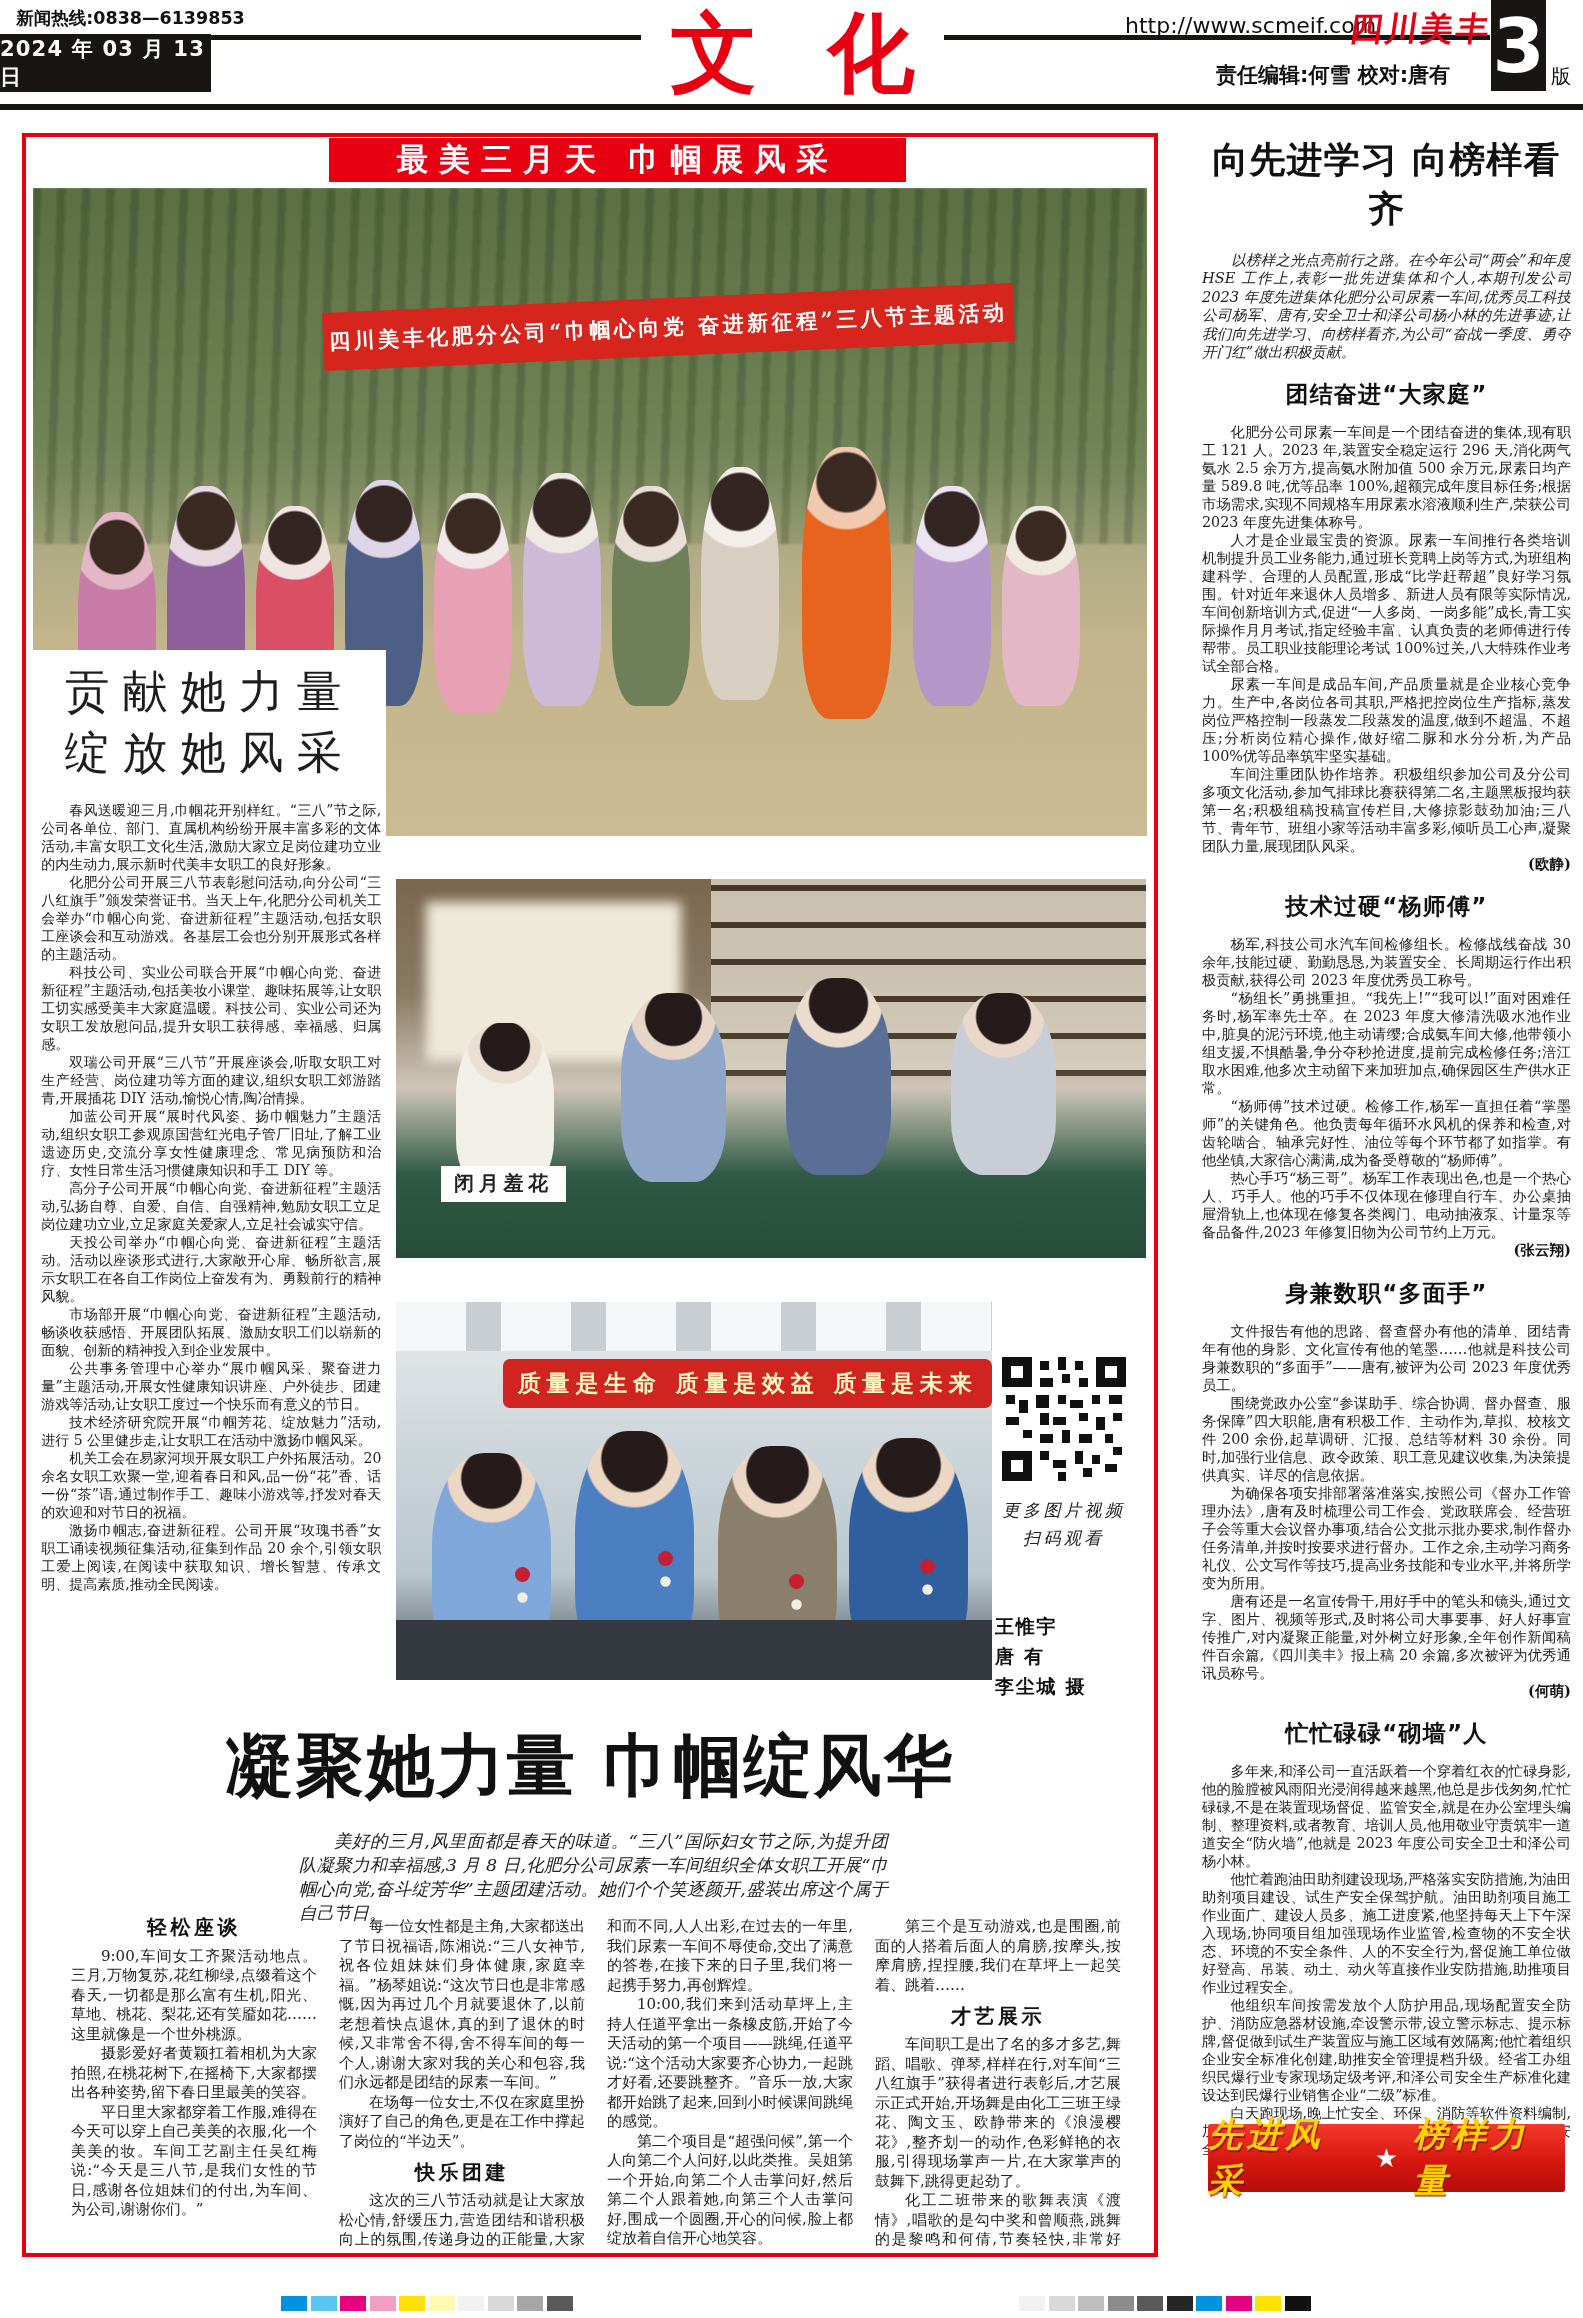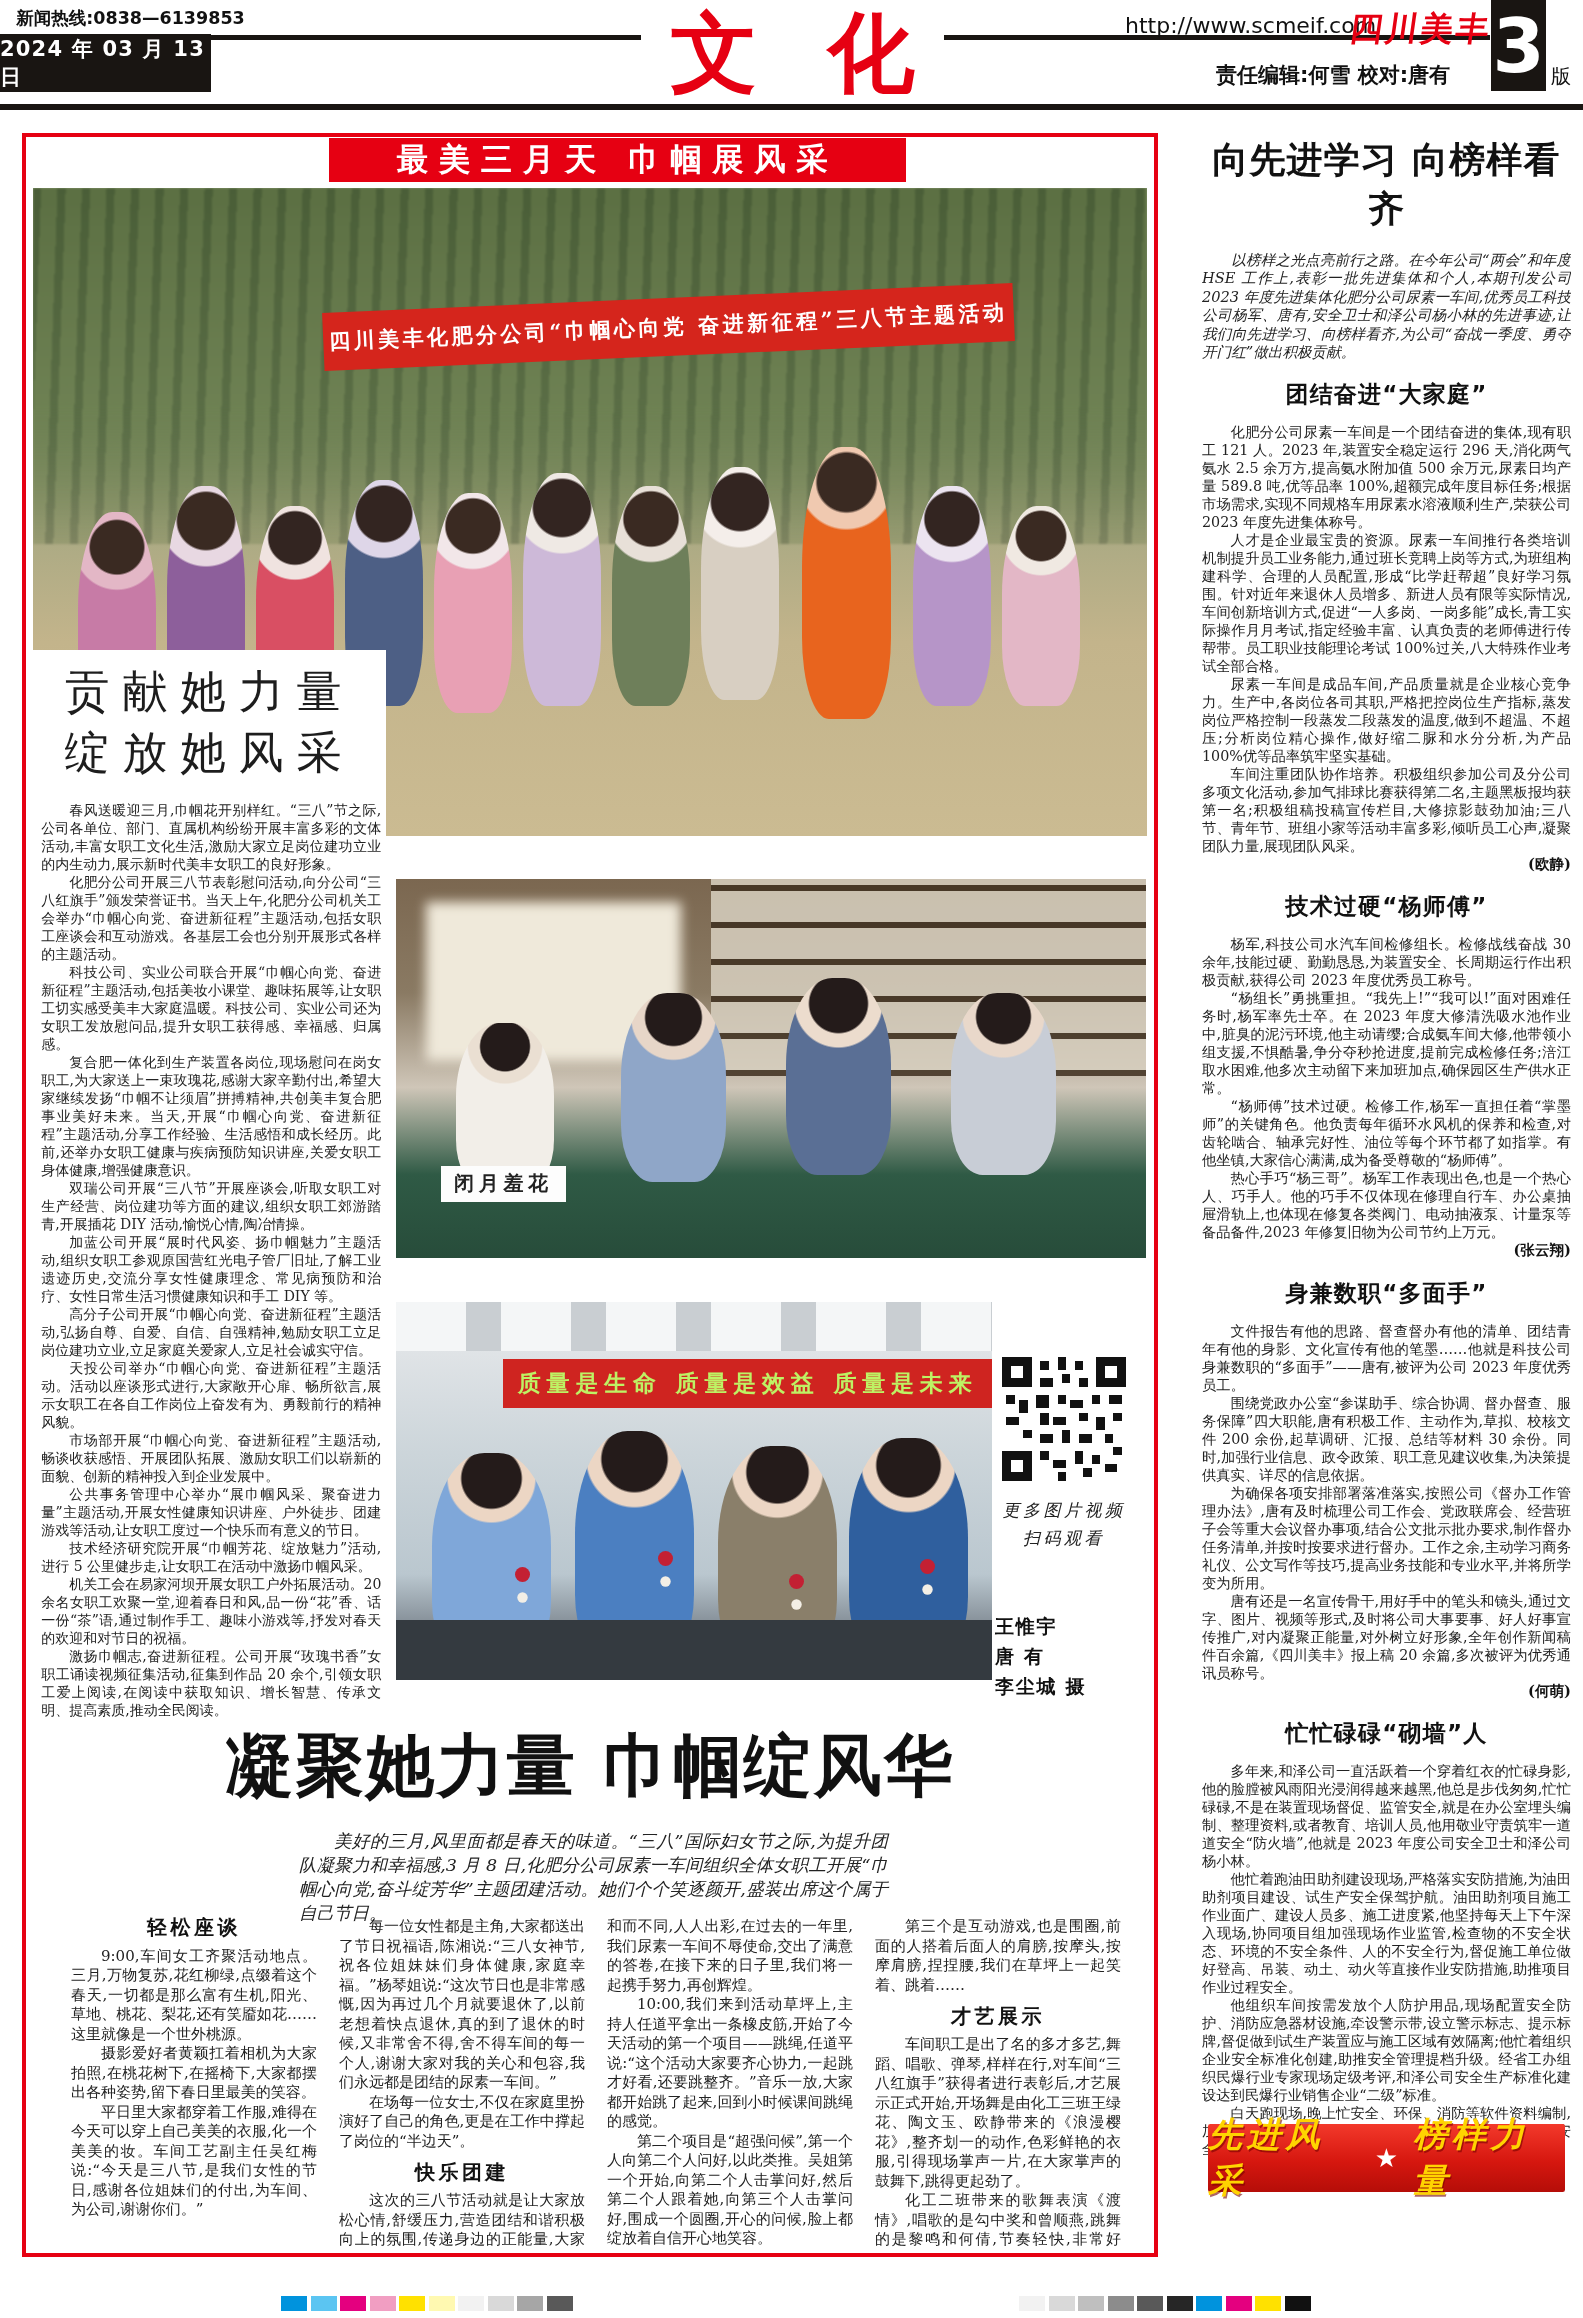--- a/index.html
+++ b/index.html
@@ -56,22 +56,22 @@
           opacity:.85;}
   .photo2 .glow{position:absolute;left:4%;top:6%;width:34%;height:42%;background:#efe9da;filter:blur(5.8px);}
   .caption-chip{position:absolute;left:45px;bottom:56px;background:#fdfdfd;color:#222;
           font-size:20px;font-weight:bold;letter-spacing:4.7px;padding:4.7px 13px;}
   
   .photo3{left:370px;top:1165px;width:596px;height:378px;overflow:hidden;
           background:linear-gradient(180deg,#e7eaec 0%,#dfe3e6 14%,#ccd5da 40%,#bac7cf 72%,#49505a 100%);}
   .photo3 .lights{position:absolute;left:0;top:0;width:100%;height:13%;
           background:repeating-linear-gradient(90deg,#f4f6f7 0 70px,#c9ced2 70px 105px);}
   .photo3 .banner-in{position:absolute;left:18%;top:15%;width:82%;height:13%;background:#cf2420;
-          display:flex;align-items:center;justify-content:center;color:#bef264;font-size:23px;
-          font-weight:bold;letter-spacing:5.8px;white-space:nowrap;overflow:hidden;}
+          display:flex;align-items:center;justify-content:center;color:#fef9c3;font-size:23px;
+          font-weight:bold;letter-spacing:5.8px;white-space:nowrap;overflow:hidden;border-radius:7px;}
   .photo3 .bench{position:absolute;left:0;bottom:0;width:100%;height:16%;background:#343a40;}
   .rose{position:absolute;width:15px;height:15px;border-radius:50%;background:#c32033;box-shadow:0 23px 0 -2.3px #f3efe6;}
   
   .qr-wrap{left:969px;top:1220px;width:138px;text-align:center;}
   .qr-svg{width:124px;height:124px;display:block;margin:0 auto;}
   .qr-caption{margin-top:15px;font-size:17px;font-style:italic;letter-spacing:3.5px;line-height:28px;color:#222;}
   .credits{left:969px;top:1474px;font-size:19px;font-weight:bold;line-height:30px;color:#111;
            font-family:"DejaVu Sans","Liberation Sans",sans-serif;letter-spacing:1.7px;white-space:pre-line;}
   
   .headline2{left:0;top:1584px;width:100%;text-align:center;font-size:68px;font-weight:bold;
@@ -151,21 +151,20 @@
 
     <div class="abs lead-col">
       <div class="lead-title">
         <div>贡献她力量</div>
         <div>绽放她风采</div>
       </div>
       <div class="lead-body">
           <p>春风送暖迎三月,巾帼花开别样红。“三八”节之际,公司各单位、部门、直属机构纷纷开展丰富多彩的文体活动,丰富女职工文化生活,激励大家立足岗位建功立业的内生动力,展示新时代美丰女职工的良好形象。</p>
           <p>化肥分公司开展三八节表彰慰问活动,向分公司“三八红旗手”颁发荣誉证书。当天上午,化肥分公司机关工会举办“巾帼心向党、奋进新征程”主题活动,包括女职工座谈会和互动游戏。各基层工会也分别开展形式各样的主题活动。</p>
           <p>科技公司、实业公司联合开展“巾帼心向党、奋进新征程”主题活动,包括美妆小课堂、趣味拓展等,让女职工切实感受美丰大家庭温暖。科技公司、实业公司还为女职工发放慰问品,提升女职工获得感、幸福感、归属感。</p>
-          <p>复合肥一体化到生产装置各岗位,现场慰问在岗女职工,为大家送上一束玫瑰花,感谢大家辛勤付出,希望大家继续发扬“巾帼不让须眉”拼搏精神,共创美丰复合肥事业美好未来。当天,开展“巾帼心向党、奋进新征程”主题活动,分享工作经验、生活感悟和成长经历。此前,还举办女职工健康与疾病预防知识讲座,关爱女职工身体健康,增强健康意识。</p>
           <p>双瑞公司开展“三八节”开展座谈会,听取女职工对生产经营、岗位建功等方面的建议,组织女职工郊游踏青,开展插花 DIY 活动,愉悦心情,陶冶情操。</p>
           <p>加蓝公司开展“展时代风姿、扬巾帼魅力”主题活动,组织女职工参观原国营红光电子管厂旧址,了解工业遗迹历史,交流分享女性健康理念、常见病预防和治疗、女性日常生活习惯健康知识和手工 DIY 等。</p>
           <p>高分子公司开展“巾帼心向党、奋进新征程”主题活动,弘扬自尊、自爱、自信、自强精神,勉励女职工立足岗位建功立业,立足家庭关爱家人,立足社会诚实守信。</p>
           <p>天投公司举办“巾帼心向党、奋进新征程”主题活动。活动以座谈形式进行,大家敞开心扉、畅所欲言,展示女职工在各自工作岗位上奋发有为、勇毅前行的精神风貌。</p>
           <p>市场部开展“巾帼心向党、奋进新征程”主题活动,畅谈收获感悟、开展团队拓展、激励女职工们以崭新的面貌、创新的精神投入到企业发展中。</p>
           <p>公共事务管理中心举办“展巾帼风采、聚奋进力量”主题活动,开展女性健康知识讲座、户外徒步、团建游戏等活动,让女职工度过一个快乐而有意义的节日。</p>
           <p>技术经济研究院开展“巾帼芳花、绽放魅力”活动,进行 5 公里健步走,让女职工在活动中激扬巾帼风采。</p>
           <p>机关工会在易家河坝开展女职工户外拓展活动。20 余名女职工欢聚一堂,迎着春日和风,品一份“花”香、话一份“茶”语,通过制作手工、趣味小游戏等,抒发对春天的欢迎和对节日的祝福。</p>
           <p>激扬巾帼志,奋进新征程。公司开展“玫瑰书香”女职工诵读视频征集活动,征集到作品 20 余个,引领女职工爱上阅读,在阅读中获取知识、增长智慧、传承文明、提高素质,推动全民阅读。</p>
         </div>

